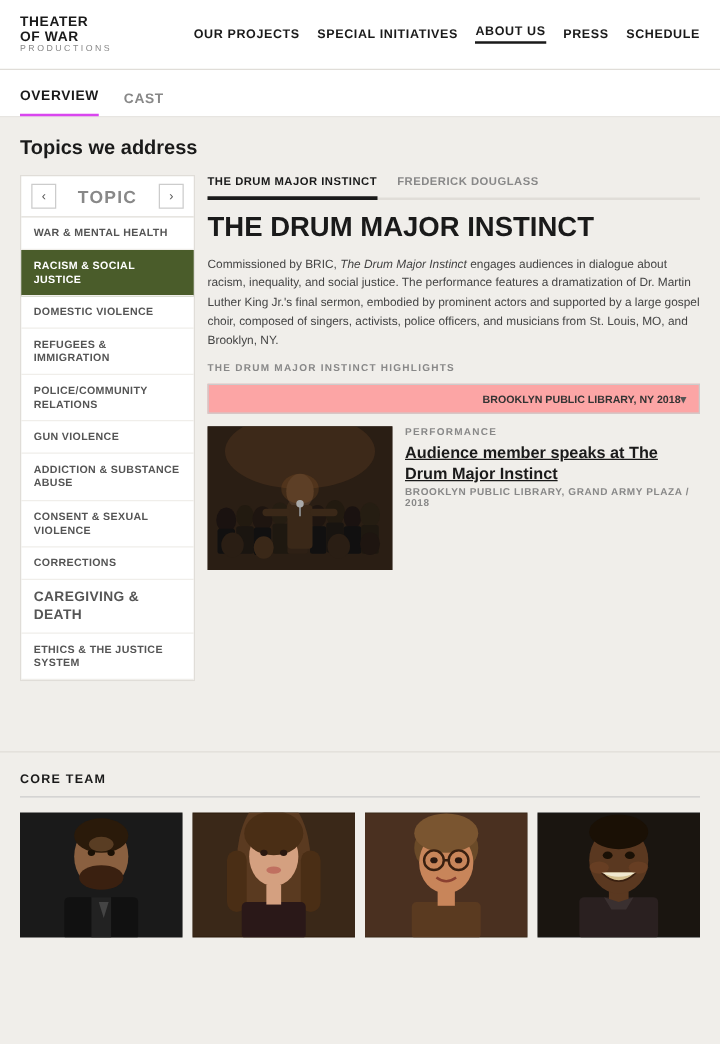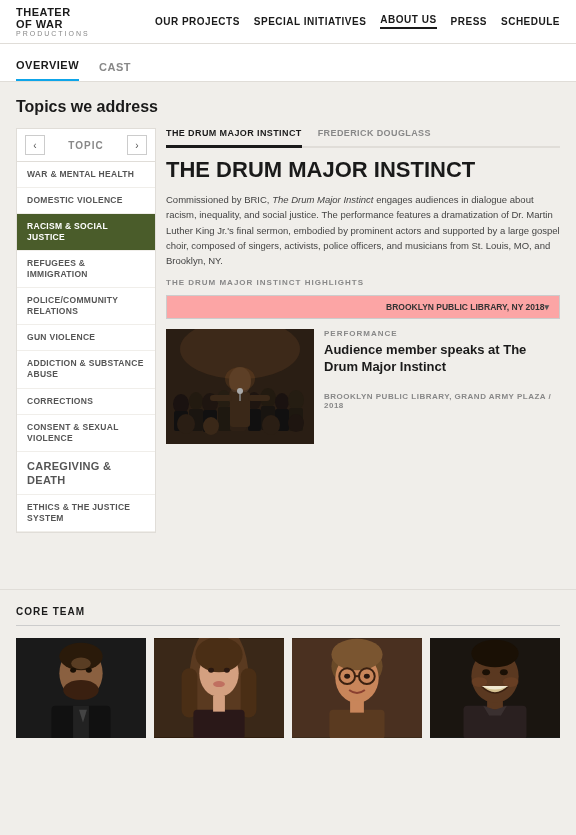--- a/index.html
+++ b/index.html
@@ -1,61 +1,61 @@
 <!DOCTYPE html>
 <html><head>
   <meta charset="utf-8">
   <style>
     * { box-sizing: border-box; margin: 0; padding: 0; }
     body { font-family: Arial, Helvetica, sans-serif; background: #f0eeea; width: 576px; min-height: 835px; overflow-x: hidden; }
   </style>
 </head>
 <body>
 
-<header style="background:#fff; display:flex; align-items:center; padding:0 16px; height:44px; border-bottom:1px solid #e0ddd8;">
+<header style="background:#fff; display:flex; align-items:center; padding:0 16px; height:56px; border-bottom:1px solid #e0ddd8;">
   <div style="width:70px; line-height:1.1; flex-shrink:0;">
     <div style="font-size:11px; font-weight:900; color:#1a1a1a; text-transform:uppercase; letter-spacing:0.5px;">THEATER</div>
     <div style="font-size:11px; font-weight:900; color:#1a1a1a; text-transform:uppercase; letter-spacing:0.5px;">OF WAR</div>
     <div style="font-size:7px; color:#888; letter-spacing:2px; text-transform:uppercase;">PRODUCTIONS</div>
   </div>
   <nav style="display:flex; align-items:center; gap:14px; margin-left:auto;text-align:right;">
     <span style="font-size:10px; font-weight:700; color:#1a1a1a; text-transform:uppercase; letter-spacing:0.5px; cursor:pointer; white-space:nowrap;">OUR PROJECTS</span>
     <span style="font-size:10px; font-weight:700; color:#1a1a1a; text-transform:uppercase; letter-spacing:0.5px; cursor:pointer; white-space:nowrap;">SPECIAL INITIATIVES</span>
     <span style="font-size:10px; font-weight:700; color:#1a1a1a; text-transform:uppercase; letter-spacing:0.5px; cursor:pointer; white-space:nowrap; border-bottom:2px solid #1a1a1a; padding-bottom:2px;">ABOUT US</span>
     <span style="font-size:10px; font-weight:700; color:#1a1a1a; text-transform:uppercase; letter-spacing:0.5px; cursor:pointer;">PRESS</span>
     <span style="font-size:10px; font-weight:700; color:#1a1a1a; text-transform:uppercase; letter-spacing:0.5px; cursor:pointer;">SCHEDULE</span>
   </nav>
 </header>
 
 <div style="background:#fff; display:flex; padding:0 16px; border-bottom:1px solid #e0ddd8; height:38px; align-items:flex-end;">
-  <div style="font-size:11px; font-weight:700; color:#1a1a1a; text-transform:uppercase; letter-spacing:0.5px; padding-bottom:8px; margin-right:20px; cursor:pointer; border-bottom:2px solid #0ea5e9;">OVERVIEW</div>
+  <div style="font-size:11px; font-weight:700; color:#1a1a1a; text-transform:uppercase; letter-spacing:0.5px; padding-bottom:8px; margin-right:20px; cursor:pointer; border-bottom:2px solid #d946ef;">OVERVIEW</div>
   <div style="font-size:11px; font-weight:700; color:#888; text-transform:uppercase; letter-spacing:0.5px; padding-bottom:8px; cursor:pointer;">CAST</div>
 </div>
 
 <div style="background:#f0eeea; padding:16px;">
   <h2 style="font-size:16px; font-weight:700; color:#1a1a1a; margin-bottom:12px;">Topics we address</h2>
 
   <div style="display:flex; gap:10px;">
 
     <div style="width:140px; flex-shrink:0; background:#fff; border:1px solid #e0ddd8;">
       <div style="display:flex; align-items:center; justify-content:space-between; padding:6px 8px; border-bottom:1px solid #e0ddd8;">
         <button style="width:20px; height:20px; border:1px solid #ccc; display:flex; align-items:center; justify-content:center; cursor:pointer; font-size:10px; color:#555; background:#fff;">‹</button>
-        <span style="font-size:10px; font-weight:700; color:#888; letter-spacing:1px; text-transform:uppercase;">TOPIC</span>
+        <span style="font-size:14px; font-weight:700; color:#888; letter-spacing:1px; text-transform:uppercase;">TOPIC</span>
         <button style="width:20px; height:20px; border:1px solid #ccc; display:flex; align-items:center; justify-content:center; cursor:pointer; font-size:10px; color:#555; background:#fff;">›</button>
       </div>
       <ul style="list-style:none;">
         <li style="font-size:8.5px; font-weight:700; color:#555; text-transform:uppercase; letter-spacing:0.3px; padding:7px 10px; cursor:pointer; border-bottom:1px solid #f0eeea; line-height:1.3;">WAR &amp; MENTAL HEALTH</li>
+        <li style="font-size:8.5px; font-weight:700; color:#fff; text-transform:uppercase; letter-spacing:0.3px; padding:7px 10px; cursor:pointer; border-bottom:1px solid #f0eeea; line-height:1.3; background:#4a5c2a;">RACISM &amp; SOCIAL JUSTICE</li>
         <li style="font-size:8.5px; font-weight:700; color:#555; text-transform:uppercase; letter-spacing:0.3px; padding:7px 10px; cursor:pointer; border-bottom:1px solid #f0eeea; line-height:1.3;">DOMESTIC VIOLENCE</li>
-        <li style="font-size:8.5px; font-weight:700; color:#fff; text-transform:uppercase; letter-spacing:0.3px; padding:7px 10px; cursor:pointer; border-bottom:1px solid #f0eeea; line-height:1.3; background:#4a5c2a;">RACISM &amp; SOCIAL JUSTICE</li>
         <li style="font-size:8.5px; font-weight:700; color:#555; text-transform:uppercase; letter-spacing:0.3px; padding:7px 10px; cursor:pointer; border-bottom:1px solid #f0eeea; line-height:1.3;">REFUGEES &amp; IMMIGRATION</li>
         <li style="font-size:8.5px; font-weight:700; color:#555; text-transform:uppercase; letter-spacing:0.3px; padding:7px 10px; cursor:pointer; border-bottom:1px solid #f0eeea; line-height:1.3;">POLICE/COMMUNITY RELATIONS</li>
         <li style="font-size:8.5px; font-weight:700; color:#555; text-transform:uppercase; letter-spacing:0.3px; padding:7px 10px; cursor:pointer; border-bottom:1px solid #f0eeea; line-height:1.3;">GUN VIOLENCE</li>
         <li style="font-size:8.5px; font-weight:700; color:#555; text-transform:uppercase; letter-spacing:0.3px; padding:7px 10px; cursor:pointer; border-bottom:1px solid #f0eeea; line-height:1.3;">ADDICTION &amp; SUBSTANCE ABUSE</li>
+        <li style="font-size:8.5px; font-weight:700; color:#555; text-transform:uppercase; letter-spacing:0.3px; padding:7px 10px; cursor:pointer; border-bottom:1px solid #f0eeea; line-height:1.3;">CONSENT &amp; SEXUAL VIOLENCE</li>
         <li style="font-size:8.5px; font-weight:700; color:#555; text-transform:uppercase; letter-spacing:0.3px; padding:7px 10px; cursor:pointer; border-bottom:1px solid #f0eeea; line-height:1.3;">CORRECTIONS</li>
-        <li style="font-size:8.5px; font-weight:700; color:#555; text-transform:uppercase; letter-spacing:0.3px; padding:7px 10px; cursor:pointer; border-bottom:1px solid #f0eeea; line-height:1.3;">CONSENT &amp; SEXUAL VIOLENCE</li>
         <li style="font-size:11px; font-weight:700; color:#555; text-transform:uppercase; letter-spacing:0.3px; padding:7px 10px; cursor:pointer; border-bottom:1px solid #f0eeea; line-height:1.3;">CAREGIVING &amp; DEATH</li>
         <li style="font-size:8.5px; font-weight:700; color:#555; text-transform:uppercase; letter-spacing:0.3px; padding:7px 10px; cursor:pointer; border-bottom:1px solid #f0eeea; line-height:1.3;">ETHICS &amp; THE JUSTICE SYSTEM</li>
       </ul>
     </div>
 
     <div style="flex:1; min-width:0;">
 
       <div style="display:flex; border-bottom:2px solid #e0ddd8; margin-bottom:10px;">
         <div style="font-size:9px; font-weight:700; color:#1a1a1a; text-transform:uppercase; letter-spacing:0.4px; padding-bottom:7px; margin-right:16px; cursor:pointer; border-bottom:3px solid #1a1a1a; margin-bottom:-2px;">THE DRUM MAJOR INSTINCT</div>
         <div style="font-size:9px; font-weight:700; color:#888; text-transform:uppercase; letter-spacing:0.4px; padding-bottom:7px; cursor:pointer;">FREDERICK DOUGLASS</div>
@@ -116,21 +116,21 @@
 
             <ellipse cx="74" cy="50" rx="15" ry="12" fill="#c87830" opacity="0.15"></ellipse>
 
             <line x1="74" y1="62" x2="74" y2="72" stroke="#888" stroke-width="1.5"></line>
             <circle cx="74" cy="62" r="3" fill="#aaa"></circle>
           </svg>
         </div>
 
         <div>
           <div style="font-size:8px; font-weight:700; color:#888; text-transform:uppercase; letter-spacing:1px; margin-bottom:4px;">PERFORMANCE</div>
-          <div style="font-size:13px; font-weight:700; color:#1a1a1a; line-height:1.3; margin-bottom:16px;">Audience member speaks at The Drum Major Instinct</div>
+          <div style="font-size:13px; font-weight:700; color:#1a1a1a; line-height:1.3; margin-bottom:1px;text-decoration:underline;">Audience member speaks at The Drum Major Instinct</div>
           <div style="font-size:8px; font-weight:700; color:#888; text-transform:uppercase; letter-spacing:0.5px;">BROOKLYN PUBLIC LIBRARY, GRAND ARMY PLAZA / 2018</div>
         </div>
       </div>
 
     </div>
   </div>
 </div>
 
 <div style="height:40px; background:#f0eeea;"></div>
 

